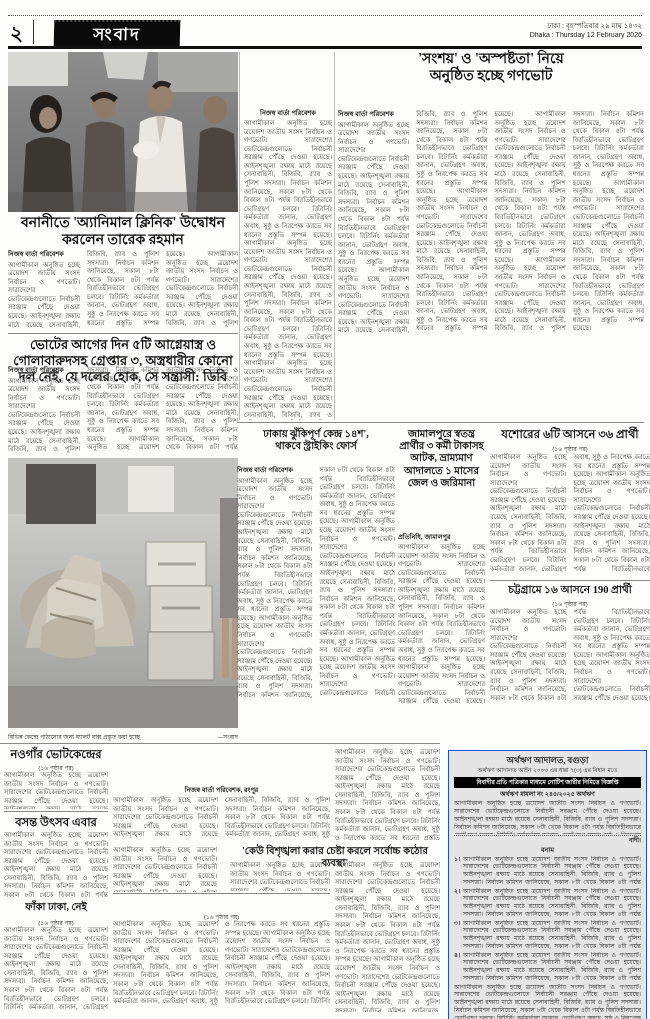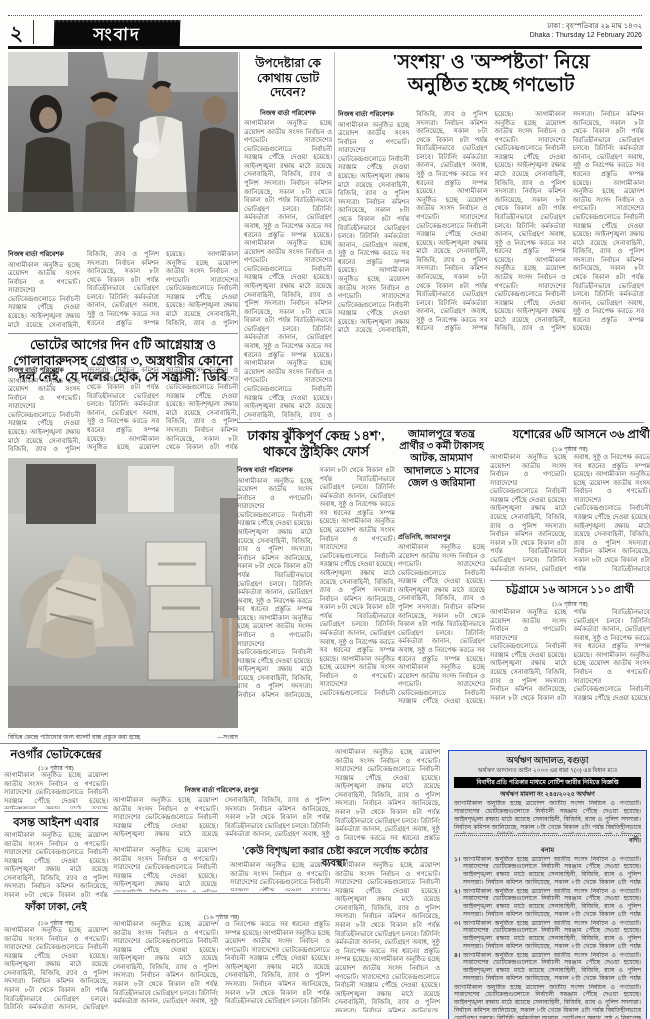--- a/index.html
+++ b/index.html
@@ -98,20 +98,22 @@
       <path d="M148 64 L152 92 L158 64 Z" fill="#c9c5bd"></path>
 
       <ellipse cx="138" cy="98" rx="13" ry="9" fill="#f0eeea"></ellipse>
 
       <ellipse cx="207" cy="58" rx="12" ry="14" fill="#8a7663"></ellipse>
       <path d="M188 160 L192 80 Q207 70 226 82 L230 160 Z" fill="#4a4540"></path>
       <rect x="0" y="140" width="230" height="20" fill="#5d5d5b" opacity="0.5"></rect>
     </svg>
   </div>
 
+  <div class="abs hl" style="left:8px;top:214px;width:230px;font-size:14px;">বনানীতে 'অ্যানিমাল ক্লিনিক' উদ্বোধন
+করলেন তারেক রহমান</div>
   <div class="abs body-text cols3" style="left:8px;top:250px;width:230px;height:82px;">
     <b class="byline">নিজস্ব বার্তা পরিবেশক</b><span>আগামীকাল অনুষ্ঠিত হচ্ছে ত্রয়োদশ জাতীয় সংসদ নির্বাচন ও গণভোট। সারাদেশের ভোটকেন্দ্রগুলোতে নির্বাচনী সরঞ্জাম পৌঁছে দেওয়া হয়েছে। আইনশৃঙ্খলা রক্ষায় মাঠে রয়েছে সেনাবাহিনী, বিজিবি, র‌্যাব ও পুলিশ সদস্যরা। নির্বাচন কমিশন জানিয়েছে, সকাল ৮টা থেকে বিকাল ৪টা পর্যন্ত বিরতিহীনভাবে ভোটগ্রহণ চলবে। রিটার্নিং কর্মকর্তারা জানান, ভোটগ্রহণ অবাধ, সুষ্ঠু ও নিরপেক্ষ করতে সব ধরনের প্রস্তুতি সম্পন্ন হয়েছে। আগামীকাল অনুষ্ঠিত হচ্ছে ত্রয়োদশ জাতীয় সংসদ নির্বাচন ও গণভোট। সারাদেশের ভোটকেন্দ্রগুলোতে নির্বাচনী সরঞ্জাম পৌঁছে দেওয়া হয়েছে। আইনশৃঙ্খলা রক্ষায় মাঠে রয়েছে সেনাবাহিনী, বিজিবি, র‌্যাব ও পুলিশ সদস্যরা। নির্বাচন কমিশন জানিয়েছে, সকাল ৮টা থেকে বিকাল ৪টা পর্যন্ত বিরতিহীনভাবে ভোটগ্রহণ চলবে। রিটার্নিং কর্মকর্তারা জানান, ভোটগ্রহণ অবাধ, সুষ্ঠু ও নিরপেক্ষ করতে সব ধরনের প্রস্তুতি সম্পন্ন হয়েছে। আগামীকাল অনুষ্ঠিত হচ্ছে ত্রয়োদশ জাতীয় সংসদ নির্বাচন ও গণভোট। সারাদেশের ভোটকেন্দ্রগুলোতে নির্বাচনী সরঞ্জাম পৌঁছে দেওয়া হয়েছে। আইনশৃঙ্খলা রক্ষায় মাঠে রয়েছে সেনাবাহিনী, বিজিবি, র‌্যাব ও পুলিশ সদস্যরা। নির্বাচন কমিশন জানিয়েছে, সকাল ৮টা থেকে বিকাল ৪টা পর্যন্ত বিরতিহীনভাবে ভোটগ্রহণ চলবে। রিটার্নিং কর্মকর্তারা জানান, ভোটগ্রহণ অবাধ, সুষ্ঠু ও নিরপেক্ষ করতে সব ধরনের প্রস্তুতি সম্পন্ন হয়েছে। </span>
   </div>
 
   <div class="abs hrule" style="left:8px;top:333px;width:230px;"></div>
 
   <div class="abs hl" style="left:8px;top:337px;width:230px;font-size:13px;white-space:normal;">ভোটের আগের দিন ৫টি আগ্নেয়াস্ত্র ও গোলাবারুদসহ গ্রেপ্তার ৩, অস্ত্রধারীর কোনো দল নেই, যে দলের হোক, সে সন্ত্রাসী: ডিবি</div>
   <div class="abs body-text cols3" style="left:8px;top:366px;width:230px;height:88px;">
     <b class="byline">নিজস্ব বার্তা পরিবেশক</b><span>আগামীকাল অনুষ্ঠিত হচ্ছে ত্রয়োদশ জাতীয় সংসদ নির্বাচন ও গণভোট। সারাদেশের ভোটকেন্দ্রগুলোতে নির্বাচনী সরঞ্জাম পৌঁছে দেওয়া হয়েছে। আইনশৃঙ্খলা রক্ষায় মাঠে রয়েছে সেনাবাহিনী, বিজিবি, র‌্যাব ও পুলিশ সদস্যরা। নির্বাচন কমিশন জানিয়েছে, সকাল ৮টা থেকে বিকাল ৪টা পর্যন্ত বিরতিহীনভাবে ভোটগ্রহণ চলবে। রিটার্নিং কর্মকর্তারা জানান, ভোটগ্রহণ অবাধ, সুষ্ঠু ও নিরপেক্ষ করতে সব ধরনের প্রস্তুতি সম্পন্ন হয়েছে। আগামীকাল অনুষ্ঠিত হচ্ছে ত্রয়োদশ জাতীয় সংসদ নির্বাচন ও গণভোট। সারাদেশের ভোটকেন্দ্রগুলোতে নির্বাচনী সরঞ্জাম পৌঁছে দেওয়া হয়েছে। আইনশৃঙ্খলা রক্ষায় মাঠে রয়েছে সেনাবাহিনী, বিজিবি, র‌্যাব ও পুলিশ সদস্যরা। নির্বাচন কমিশন জানিয়েছে, সকাল ৮টা থেকে বিকাল ৪টা পর্যন্ত বিরতিহীনভাবে ভোটগ্রহণ চলবে। রিটার্নিং কর্মকর্তারা জানান, ভোটগ্রহণ অবাধ, সুষ্ঠু ও নিরপেক্ষ করতে সব ধরনের প্রস্তুতি সম্পন্ন হয়েছে। আগামীকাল অনুষ্ঠিত হচ্ছে ত্রয়োদশ জাতীয় সংসদ নির্বাচন ও গণভোট। সারাদেশের ভোটকেন্দ্রগুলোতে নির্বাচনী সরঞ্জাম পৌঁছে দেওয়া হয়েছে। আইনশৃঙ্খলা রক্ষায় মাঠে রয়েছে সেনাবাহিনী, বিজিবি, র‌্যাব ও পুলিশ সদস্যরা। নির্বাচন কমিশন জানিয়েছে, সকাল ৮টা থেকে বিকাল ৪টা পর্যন্ত বিরতিহীনভাবে ভোটগ্রহণ চলবে। রিটার্নিং কর্মকর্তারা জানান, ভোটগ্রহণ অবাধ, সুষ্ঠু ও নিরপেক্ষ করতে সব ধরনের প্রস্তুতি সম্পন্ন হয়েছে। </span>
   </div>
@@ -148,58 +150,55 @@
       <rect x="224" y="160" width="7" height="62" fill="#b09a84"></rect>
       <rect x="0" y="228" width="230" height="42" fill="#908f8b"></rect>
     </svg>
   </div>
   <div class="abs" id="photo2-caption" style="left:8px;top:732px;width:230px;">
     <span>বিভিন্ন কেন্দ্রে পাঠানোর জন্য ব্যালট বাক্স প্রস্তুত করা হচ্ছে</span>
     <span>—সংবাদ</span>
   </div>
 
   <div class="abs vrule" style="left:239px;top:52px;height:368px;"></div>
-  <div class="abs hl" style="left:244px;top:56px;width:88px;font-size:12px;">উপদেষ্টারা কে
-কোথায় ভোট
-দেবেন?</div>
   <div class="abs byline" style="left:244px;top:108px;width:88px;text-align:center;">নিজস্ব বার্তা পরিবেশক</div>
   <div class="abs body-text" style="left:244px;top:119px;width:88px;height:301px;">
     <span>আগামীকাল অনুষ্ঠিত হচ্ছে ত্রয়োদশ জাতীয় সংসদ নির্বাচন ও গণভোট। সারাদেশের ভোটকেন্দ্রগুলোতে নির্বাচনী সরঞ্জাম পৌঁছে দেওয়া হয়েছে। আইনশৃঙ্খলা রক্ষায় মাঠে রয়েছে সেনাবাহিনী, বিজিবি, র‌্যাব ও পুলিশ সদস্যরা। নির্বাচন কমিশন জানিয়েছে, সকাল ৮টা থেকে বিকাল ৪টা পর্যন্ত বিরতিহীনভাবে ভোটগ্রহণ চলবে। রিটার্নিং কর্মকর্তারা জানান, ভোটগ্রহণ অবাধ, সুষ্ঠু ও নিরপেক্ষ করতে সব ধরনের প্রস্তুতি সম্পন্ন হয়েছে। আগামীকাল অনুষ্ঠিত হচ্ছে ত্রয়োদশ জাতীয় সংসদ নির্বাচন ও গণভোট। সারাদেশের ভোটকেন্দ্রগুলোতে নির্বাচনী সরঞ্জাম পৌঁছে দেওয়া হয়েছে। আইনশৃঙ্খলা রক্ষায় মাঠে রয়েছে সেনাবাহিনী, বিজিবি, র‌্যাব ও পুলিশ সদস্যরা। নির্বাচন কমিশন জানিয়েছে, সকাল ৮টা থেকে বিকাল ৪টা পর্যন্ত বিরতিহীনভাবে ভোটগ্রহণ চলবে। রিটার্নিং কর্মকর্তারা জানান, ভোটগ্রহণ অবাধ, সুষ্ঠু ও নিরপেক্ষ করতে সব ধরনের প্রস্তুতি সম্পন্ন হয়েছে। আগামীকাল অনুষ্ঠিত হচ্ছে ত্রয়োদশ জাতীয় সংসদ নির্বাচন ও গণভোট। সারাদেশের ভোটকেন্দ্রগুলোতে নির্বাচনী সরঞ্জাম পৌঁছে দেওয়া হয়েছে। আইনশৃঙ্খলা রক্ষায় মাঠে রয়েছে সেনাবাহিনী, বিজিবি, র‌্যাব ও পুলিশ সদস্যরা। নির্বাচন কমিশন জানিয়েছে, সকাল ৮টা থেকে বিকাল ৪টা পর্যন্ত বিরতিহীনভাবে ভোটগ্রহণ চলবে। রিটার্নিং কর্মকর্তারা জানান, ভোটগ্রহণ অবাধ, সুষ্ঠু ও নিরপেক্ষ করতে সব ধরনের প্রস্তুতি সম্পন্ন হয়েছে। আগামীকাল অনুষ্ঠিত হচ্ছে ত্রয়োদশ জাতীয় সংসদ নির্বাচন ও গণভোট। সারাদেশের ভোটকেন্দ্রগুলোতে নির্বাচনী সরঞ্জাম পৌঁছে দেওয়া হয়েছে। আইনশৃঙ্খলা রক্ষায় মাঠে রয়েছে সেনাবাহিনী, বিজিবি, র‌্যাব ও পুলিশ সদস্যরা। নির্বাচন কমিশন জানিয়েছে, সকাল ৮টা থেকে বিকাল ৪টা পর্যন্ত বিরতিহীনভাবে ভোটগ্রহণ চলবে। রিটার্নিং কর্মকর্তারা জানান, ভোটগ্রহণ অবাধ, সুষ্ঠু ও নিরপেক্ষ করতে সব ধরনের প্রস্তুতি সম্পন্ন হয়েছে। </span>
   </div>
   <div class="abs vrule" style="left:334px;top:52px;height:368px;"></div>
 
-  <div class="abs hl" style="left:338px;top:50px;width:306px;font-size:19px;">'সংশয়' ও 'অস্পষ্টতা' নিয়ে
+  <div class="abs hl" style="left:338px;top:50px;width:306px;font-size:14px;">'সংশয়' ও 'অস্পষ্টতা' নিয়ে
 অনুষ্ঠিত হচ্ছে গণভোট</div>
   <div class="abs body-text cols4" style="left:338px;top:110px;width:306px;height:310px;">
     <b class="byline">নিজস্ব বার্তা পরিবেশক</b><span>আগামীকাল অনুষ্ঠিত হচ্ছে ত্রয়োদশ জাতীয় সংসদ নির্বাচন ও গণভোট। সারাদেশের ভোটকেন্দ্রগুলোতে নির্বাচনী সরঞ্জাম পৌঁছে দেওয়া হয়েছে। আইনশৃঙ্খলা রক্ষায় মাঠে রয়েছে সেনাবাহিনী, বিজিবি, র‌্যাব ও পুলিশ সদস্যরা। নির্বাচন কমিশন জানিয়েছে, সকাল ৮টা থেকে বিকাল ৪টা পর্যন্ত বিরতিহীনভাবে ভোটগ্রহণ চলবে। রিটার্নিং কর্মকর্তারা জানান, ভোটগ্রহণ অবাধ, সুষ্ঠু ও নিরপেক্ষ করতে সব ধরনের প্রস্তুতি সম্পন্ন হয়েছে। আগামীকাল অনুষ্ঠিত হচ্ছে ত্রয়োদশ জাতীয় সংসদ নির্বাচন ও গণভোট। সারাদেশের ভোটকেন্দ্রগুলোতে নির্বাচনী সরঞ্জাম পৌঁছে দেওয়া হয়েছে। আইনশৃঙ্খলা রক্ষায় মাঠে রয়েছে সেনাবাহিনী, বিজিবি, র‌্যাব ও পুলিশ সদস্যরা। নির্বাচন কমিশন জানিয়েছে, সকাল ৮টা থেকে বিকাল ৪টা পর্যন্ত বিরতিহীনভাবে ভোটগ্রহণ চলবে। রিটার্নিং কর্মকর্তারা জানান, ভোটগ্রহণ অবাধ, সুষ্ঠু ও নিরপেক্ষ করতে সব ধরনের প্রস্তুতি সম্পন্ন হয়েছে। আগামীকাল অনুষ্ঠিত হচ্ছে ত্রয়োদশ জাতীয় সংসদ নির্বাচন ও গণভোট। সারাদেশের ভোটকেন্দ্রগুলোতে নির্বাচনী সরঞ্জাম পৌঁছে দেওয়া হয়েছে। আইনশৃঙ্খলা রক্ষায় মাঠে রয়েছে সেনাবাহিনী, বিজিবি, র‌্যাব ও পুলিশ সদস্যরা। নির্বাচন কমিশন জানিয়েছে, সকাল ৮টা থেকে বিকাল ৪টা পর্যন্ত বিরতিহীনভাবে ভোটগ্রহণ চলবে। রিটার্নিং কর্মকর্তারা জানান, ভোটগ্রহণ অবাধ, সুষ্ঠু ও নিরপেক্ষ করতে সব ধরনের প্রস্তুতি সম্পন্ন হয়েছে। আগামীকাল অনুষ্ঠিত হচ্ছে ত্রয়োদশ জাতীয় সংসদ নির্বাচন ও গণভোট। সারাদেশের ভোটকেন্দ্রগুলোতে নির্বাচনী সরঞ্জাম পৌঁছে দেওয়া হয়েছে। আইনশৃঙ্খলা রক্ষায় মাঠে রয়েছে সেনাবাহিনী, বিজিবি, র‌্যাব ও পুলিশ সদস্যরা। নির্বাচন কমিশন জানিয়েছে, সকাল ৮টা থেকে বিকাল ৪টা পর্যন্ত বিরতিহীনভাবে ভোটগ্রহণ চলবে। রিটার্নিং কর্মকর্তারা জানান, ভোটগ্রহণ অবাধ, সুষ্ঠু ও নিরপেক্ষ করতে সব ধরনের প্রস্তুতি সম্পন্ন হয়েছে। আগামীকাল অনুষ্ঠিত হচ্ছে ত্রয়োদশ জাতীয় সংসদ নির্বাচন ও গণভোট। সারাদেশের ভোটকেন্দ্রগুলোতে নির্বাচনী সরঞ্জাম পৌঁছে দেওয়া হয়েছে। আইনশৃঙ্খলা রক্ষায় মাঠে রয়েছে সেনাবাহিনী, বিজিবি, র‌্যাব ও পুলিশ সদস্যরা। নির্বাচন কমিশন জানিয়েছে, সকাল ৮টা থেকে বিকাল ৪টা পর্যন্ত বিরতিহীনভাবে ভোটগ্রহণ চলবে। রিটার্নিং কর্মকর্তারা জানান, ভোটগ্রহণ অবাধ, সুষ্ঠু ও নিরপেক্ষ করতে সব ধরনের প্রস্তুতি সম্পন্ন হয়েছে। আগামীকাল অনুষ্ঠিত হচ্ছে ত্রয়োদশ জাতীয় সংসদ নির্বাচন ও গণভোট। সারাদেশের ভোটকেন্দ্রগুলোতে নির্বাচনী সরঞ্জাম পৌঁছে দেওয়া হয়েছে। আইনশৃঙ্খলা রক্ষায় মাঠে রয়েছে সেনাবাহিনী, বিজিবি, র‌্যাব ও পুলিশ সদস্যরা। নির্বাচন কমিশন জানিয়েছে, সকাল ৮টা থেকে বিকাল ৪টা পর্যন্ত বিরতিহীনভাবে ভোটগ্রহণ চলবে। রিটার্নিং কর্মকর্তারা জানান, ভোটগ্রহণ অবাধ, সুষ্ঠু ও নিরপেক্ষ করতে সব ধরনের প্রস্তুতি সম্পন্ন হয়েছে। </span>
   </div>
 
   <div class="abs hrule" style="left:237px;top:422px;width:407px;"></div>
 
-  <div class="abs hl" style="left:237px;top:428px;width:158px;font-size:13px;">ঢাকায় ঝুঁকিপূর্ণ কেন্দ্র ১৪শ',
+  <div class="abs hl" style="left:237px;top:428px;width:158px;font-size:10px;">ঢাকায় ঝুঁকিপূর্ণ কেন্দ্র ১৪শ',
 থাকবে স্ট্রাইকিং ফোর্স</div>
   <div class="abs body-text cols2" style="left:237px;top:466px;width:158px;height:239px;">
     <b class="byline">নিজস্ব বার্তা পরিবেশক</b><span>আগামীকাল অনুষ্ঠিত হচ্ছে ত্রয়োদশ জাতীয় সংসদ নির্বাচন ও গণভোট। সারাদেশের ভোটকেন্দ্রগুলোতে নির্বাচনী সরঞ্জাম পৌঁছে দেওয়া হয়েছে। আইনশৃঙ্খলা রক্ষায় মাঠে রয়েছে সেনাবাহিনী, বিজিবি, র‌্যাব ও পুলিশ সদস্যরা। নির্বাচন কমিশন জানিয়েছে, সকাল ৮টা থেকে বিকাল ৪টা পর্যন্ত বিরতিহীনভাবে ভোটগ্রহণ চলবে। রিটার্নিং কর্মকর্তারা জানান, ভোটগ্রহণ অবাধ, সুষ্ঠু ও নিরপেক্ষ করতে সব ধরনের প্রস্তুতি সম্পন্ন হয়েছে। আগামীকাল অনুষ্ঠিত হচ্ছে ত্রয়োদশ জাতীয় সংসদ নির্বাচন ও গণভোট। সারাদেশের ভোটকেন্দ্রগুলোতে নির্বাচনী সরঞ্জাম পৌঁছে দেওয়া হয়েছে। আইনশৃঙ্খলা রক্ষায় মাঠে রয়েছে সেনাবাহিনী, বিজিবি, র‌্যাব ও পুলিশ সদস্যরা। নির্বাচন কমিশন জানিয়েছে, সকাল ৮টা থেকে বিকাল ৪টা পর্যন্ত বিরতিহীনভাবে ভোটগ্রহণ চলবে। রিটার্নিং কর্মকর্তারা জানান, ভোটগ্রহণ অবাধ, সুষ্ঠু ও নিরপেক্ষ করতে সব ধরনের প্রস্তুতি সম্পন্ন হয়েছে। আগামীকাল অনুষ্ঠিত হচ্ছে ত্রয়োদশ জাতীয় সংসদ নির্বাচন ও গণভোট। সারাদেশের ভোটকেন্দ্রগুলোতে নির্বাচনী সরঞ্জাম পৌঁছে দেওয়া হয়েছে। আইনশৃঙ্খলা রক্ষায় মাঠে রয়েছে সেনাবাহিনী, বিজিবি, র‌্যাব ও পুলিশ সদস্যরা। নির্বাচন কমিশন জানিয়েছে, সকাল ৮টা থেকে বিকাল ৪টা পর্যন্ত বিরতিহীনভাবে ভোটগ্রহণ চলবে। রিটার্নিং কর্মকর্তারা জানান, ভোটগ্রহণ অবাধ, সুষ্ঠু ও নিরপেক্ষ করতে সব ধরনের প্রস্তুতি সম্পন্ন হয়েছে। আগামীকাল অনুষ্ঠিত হচ্ছে ত্রয়োদশ জাতীয় সংসদ নির্বাচন ও গণভোট। সারাদেশের ভোটকেন্দ্রগুলোতে নির্বাচনী সরঞ্জাম পৌঁছে দেওয়া হয়েছে। আইনশৃঙ্খলা রক্ষায় মাঠে রয়েছে সেনাবাহিনী, বিজিবি, র‌্যাব ও পুলিশ সদস্যরা। নির্বাচন কমিশন জানিয়েছে, সকাল ৮টা থেকে বিকাল ৪টা পর্যন্ত বিরতিহীনভাবে ভোটগ্রহণ চলবে। রিটার্নিং কর্মকর্তারা জানান, ভোটগ্রহণ অবাধ, সুষ্ঠু ও নিরপেক্ষ করতে সব ধরনের প্রস্তুতি সম্পন্ন হয়েছে। </span>
   </div>
 
   <div class="abs hl" style="left:398px;top:428px;width:87px;font-size:10px;white-space:normal;">জামালপুরে স্বতন্ত্র প্রার্থীর ৩ কর্মী টাকাসহ আটক, ভ্রাম্যমাণ আদালতে ১ মাসের জেল ও জরিমানা</div>
   <div class="abs byline" style="left:398px;top:532px;width:87px;text-align:left;">প্রতিনিধি, জামালপুর</div>
   <div class="abs body-text" style="left:398px;top:543px;width:87px;height:162px;">
     <span>আগামীকাল অনুষ্ঠিত হচ্ছে ত্রয়োদশ জাতীয় সংসদ নির্বাচন ও গণভোট। সারাদেশের ভোটকেন্দ্রগুলোতে নির্বাচনী সরঞ্জাম পৌঁছে দেওয়া হয়েছে। আইনশৃঙ্খলা রক্ষায় মাঠে রয়েছে সেনাবাহিনী, বিজিবি, র‌্যাব ও পুলিশ সদস্যরা। নির্বাচন কমিশন জানিয়েছে, সকাল ৮টা থেকে বিকাল ৪টা পর্যন্ত বিরতিহীনভাবে ভোটগ্রহণ চলবে। রিটার্নিং কর্মকর্তারা জানান, ভোটগ্রহণ অবাধ, সুষ্ঠু ও নিরপেক্ষ করতে সব ধরনের প্রস্তুতি সম্পন্ন হয়েছে। আগামীকাল অনুষ্ঠিত হচ্ছে ত্রয়োদশ জাতীয় সংসদ নির্বাচন ও গণভোট। সারাদেশের ভোটকেন্দ্রগুলোতে নির্বাচনী সরঞ্জাম পৌঁছে দেওয়া হয়েছে। আইনশৃঙ্খলা রক্ষায় মাঠে রয়েছে সেনাবাহিনী, বিজিবি, র‌্যাব ও পুলিশ সদস্যরা। নির্বাচন কমিশন জানিয়েছে, সকাল ৮টা থেকে বিকাল ৪টা পর্যন্ত বিরতিহীনভাবে ভোটগ্রহণ চলবে। রিটার্নিং কর্মকর্তারা জানান, ভোটগ্রহণ অবাধ, সুষ্ঠু ও নিরপেক্ষ করতে সব ধরনের প্রস্তুতি সম্পন্ন হয়েছে। </span>
   </div>
 
-  <div class="abs hl" style="left:490px;top:427px;width:160px;font-size:11.5px;white-space:normal;text-align:right;">যশোরের ৬টি আসনে ৩৬ প্রার্থী</div>
+  <div class="abs hl" style="left:490px;top:427px;width:160px;font-size:11.5px;white-space:normal;">যশোরের ৬টি আসনে ৩৬ প্রার্থী</div>
   <div class="abs cont" style="left:490px;top:444px;width:160px;">(১৬ পৃষ্ঠার পর)</div>
   <div class="abs body-text cols2" style="left:490px;top:453px;width:160px;height:124px;">
     <span>আগামীকাল অনুষ্ঠিত হচ্ছে ত্রয়োদশ জাতীয় সংসদ নির্বাচন ও গণভোট। সারাদেশের ভোটকেন্দ্রগুলোতে নির্বাচনী সরঞ্জাম পৌঁছে দেওয়া হয়েছে। আইনশৃঙ্খলা রক্ষায় মাঠে রয়েছে সেনাবাহিনী, বিজিবি, র‌্যাব ও পুলিশ সদস্যরা। নির্বাচন কমিশন জানিয়েছে, সকাল ৮টা থেকে বিকাল ৪টা পর্যন্ত বিরতিহীনভাবে ভোটগ্রহণ চলবে। রিটার্নিং কর্মকর্তারা জানান, ভোটগ্রহণ অবাধ, সুষ্ঠু ও নিরপেক্ষ করতে সব ধরনের প্রস্তুতি সম্পন্ন হয়েছে। আগামীকাল অনুষ্ঠিত হচ্ছে ত্রয়োদশ জাতীয় সংসদ নির্বাচন ও গণভোট। সারাদেশের ভোটকেন্দ্রগুলোতে নির্বাচনী সরঞ্জাম পৌঁছে দেওয়া হয়েছে। আইনশৃঙ্খলা রক্ষায় মাঠে রয়েছে সেনাবাহিনী, বিজিবি, র‌্যাব ও পুলিশ সদস্যরা। নির্বাচন কমিশন জানিয়েছে, সকাল ৮টা থেকে বিকাল ৪টা পর্যন্ত বিরতিহীনভাবে ভোটগ্রহণ চলবে। রিটার্নিং কর্মকর্তারা জানান, ভোটগ্রহণ অবাধ, সুষ্ঠু ও নিরপেক্ষ করতে সব ধরনের প্রস্তুতি সম্পন্ন হয়েছে। </span>
   </div>
 
   <div class="abs hrule" style="left:490px;top:580px;width:160px;"></div>
 
-  <div class="abs hl" style="left:490px;top:584px;width:160px;font-size:10.5px;white-space:normal;">চট্টগ্রামে ১৬ আসনে ১১০ প্রার্থী</div>
+  <div class="abs hl" style="left:490px;top:584px;width:160px;font-size:10.5px;white-space:normal;">চট্টগ্রামে ১৬ আসনে 190 প্রার্থী</div>
   <div class="abs cont" style="left:490px;top:599px;width:160px;">(১৬ পৃষ্ঠার পর)</div>
   <div class="abs body-text cols2" style="left:490px;top:608px;width:160px;height:97px;">
     <span>আগামীকাল অনুষ্ঠিত হচ্ছে ত্রয়োদশ জাতীয় সংসদ নির্বাচন ও গণভোট। সারাদেশের ভোটকেন্দ্রগুলোতে নির্বাচনী সরঞ্জাম পৌঁছে দেওয়া হয়েছে। আইনশৃঙ্খলা রক্ষায় মাঠে রয়েছে সেনাবাহিনী, বিজিবি, র‌্যাব ও পুলিশ সদস্যরা। নির্বাচন কমিশন জানিয়েছে, সকাল ৮টা থেকে বিকাল ৪টা পর্যন্ত বিরতিহীনভাবে ভোটগ্রহণ চলবে। রিটার্নিং কর্মকর্তারা জানান, ভোটগ্রহণ অবাধ, সুষ্ঠু ও নিরপেক্ষ করতে সব ধরনের প্রস্তুতি সম্পন্ন হয়েছে। আগামীকাল অনুষ্ঠিত হচ্ছে ত্রয়োদশ জাতীয় সংসদ নির্বাচন ও গণভোট। সারাদেশের ভোটকেন্দ্রগুলোতে নির্বাচনী সরঞ্জাম পৌঁছে দেওয়া হয়েছে। আইনশৃঙ্খলা রক্ষায় মাঠে রয়েছে সেনাবাহিনী, বিজিবি, র‌্যাব ও পুলিশ সদস্যরা। নির্বাচন কমিশন জানিয়েছে, সকাল ৮টা থেকে বিকাল ৪টা পর্যন্ত বিরতিহীনভাবে ভোটগ্রহণ চলবে। রিটার্নিং কর্মকর্তারা জানান, ভোটগ্রহণ অবাধ, সুষ্ঠু ও নিরপেক্ষ করতে সব ধরনের প্রস্তুতি সম্পন্ন হয়েছে। </span>
   </div>
 
   <div class="abs" id="notice-box" style="left:448px;top:712px;width:199px;height:303px;">
     <div class="n-court">অর্থঋণ আদালত, বগুড়া</div>
     <div class="n-law">অর্থঋণ আদালত আইন ২০০৩ এর ধারা ৭(৩) এর বিধান মতে</div>
     <div class="n-bar">বিবাদীর প্রতি পত্রিকার মাধ্যমে নোটিশ জারীর নিমিত্তে বিজ্ঞপ্তি</div>
     <div class="n-case">অর্থঋণ মামলা নং ২৪৫/২০২৫ অর্থঋণ</div>
@@ -227,21 +226,21 @@
   </div>
 
   <div class="abs hrule" style="left:0px;top:743px;width:440px;"></div>
 
   <div class="abs hl" style="left:4px;top:747px;width:104px;font-size:11.5px;white-space:normal;">নওগাঁর ভোটকেন্দ্রের</div>
   <div class="abs cont" style="left:4px;top:763px;width:104px;">(১৬ পৃষ্ঠার পর)</div>
   <div class="abs body-text" style="left:4px;top:771px;width:104px;height:38px;">
     <span>আগামীকাল অনুষ্ঠিত হচ্ছে ত্রয়োদশ জাতীয় সংসদ নির্বাচন ও গণভোট। সারাদেশের ভোটকেন্দ্রগুলোতে নির্বাচনী সরঞ্জাম পৌঁছে দেওয়া হয়েছে। আইনশৃঙ্খলা রক্ষায় মাঠে রয়েছে সেনাবাহিনী, বিজিবি, র‌্যাব ও পুলিশ সদস্যরা। নির্বাচন কমিশন জানিয়েছে, সকাল ৮টা থেকে বিকাল ৪টা পর্যন্ত বিরতিহীনভাবে ভোটগ্রহণ চলবে। রিটার্নিং কর্মকর্তারা জানান, ভোটগ্রহণ অবাধ, সুষ্ঠু ও নিরপেক্ষ করতে সব ধরনের প্রস্তুতি সম্পন্ন হয়েছে। </span>
   </div>
   <div class="abs hrule" style="left:4px;top:811px;width:104px;"></div>
-  <div class="abs hl" style="left:4px;top:815px;width:104px;font-size:11.5px;white-space:normal;">বসন্ত আইনশ এবার</div>
+  <div class="abs hl" style="left:4px;top:815px;width:104px;font-size:11.5px;white-space:normal;">বসন্ত উৎসব এবার</div>
   <div class="abs body-text" style="left:4px;top:831px;width:104px;height:66px;">
     <span>আগামীকাল অনুষ্ঠিত হচ্ছে ত্রয়োদশ জাতীয় সংসদ নির্বাচন ও গণভোট। সারাদেশের ভোটকেন্দ্রগুলোতে নির্বাচনী সরঞ্জাম পৌঁছে দেওয়া হয়েছে। আইনশৃঙ্খলা রক্ষায় মাঠে রয়েছে সেনাবাহিনী, বিজিবি, র‌্যাব ও পুলিশ সদস্যরা। নির্বাচন কমিশন জানিয়েছে, সকাল ৮টা থেকে বিকাল ৪টা পর্যন্ত বিরতিহীনভাবে ভোটগ্রহণ চলবে। রিটার্নিং কর্মকর্তারা জানান, ভোটগ্রহণ অবাধ, সুষ্ঠু ও নিরপেক্ষ করতে সব ধরনের প্রস্তুতি সম্পন্ন হয়েছে। আগামীকাল অনুষ্ঠিত হচ্ছে ত্রয়োদশ জাতীয় সংসদ নির্বাচন ও গণভোট। সারাদেশের ভোটকেন্দ্রগুলোতে নির্বাচনী সরঞ্জাম পৌঁছে দেওয়া হয়েছে। আইনশৃঙ্খলা রক্ষায় মাঠে রয়েছে সেনাবাহিনী, বিজিবি, র‌্যাব ও পুলিশ সদস্যরা। নির্বাচন কমিশন জানিয়েছে, সকাল ৮টা থেকে বিকাল ৪টা পর্যন্ত বিরতিহীনভাবে ভোটগ্রহণ চলবে। রিটার্নিং কর্মকর্তারা জানান, ভোটগ্রহণ অবাধ, সুষ্ঠু ও নিরপেক্ষ করতে সব ধরনের প্রস্তুতি সম্পন্ন হয়েছে। </span>
   </div>
   <div class="abs hl" style="left:4px;top:901px;width:104px;font-size:10px;white-space:normal;">ফাঁকা ঢাকা, নেই</div>
   <div class="abs cont" style="left:4px;top:918px;width:104px;">(১৬ পৃষ্ঠার পর)</div>
   <div class="abs body-text" style="left:4px;top:926px;width:104px;height:86px;">
     <span>আগামীকাল অনুষ্ঠিত হচ্ছে ত্রয়োদশ জাতীয় সংসদ নির্বাচন ও গণভোট। সারাদেশের ভোটকেন্দ্রগুলোতে নির্বাচনী সরঞ্জাম পৌঁছে দেওয়া হয়েছে। আইনশৃঙ্খলা রক্ষায় মাঠে রয়েছে সেনাবাহিনী, বিজিবি, র‌্যাব ও পুলিশ সদস্যরা। নির্বাচন কমিশন জানিয়েছে, সকাল ৮টা থেকে বিকাল ৪টা পর্যন্ত বিরতিহীনভাবে ভোটগ্রহণ চলবে। রিটার্নিং কর্মকর্তারা জানান, ভোটগ্রহণ অবাধ, সুষ্ঠু ও নিরপেক্ষ করতে সব ধরনের প্রস্তুতি সম্পন্ন হয়েছে। আগামীকাল অনুষ্ঠিত হচ্ছে ত্রয়োদশ জাতীয় সংসদ নির্বাচন ও গণভোট। সারাদেশের ভোটকেন্দ্রগুলোতে নির্বাচনী সরঞ্জাম পৌঁছে দেওয়া হয়েছে। আইনশৃঙ্খলা রক্ষায় মাঠে রয়েছে সেনাবাহিনী, বিজিবি, র‌্যাব ও পুলিশ সদস্যরা। নির্বাচন কমিশন জানিয়েছে, সকাল ৮টা থেকে বিকাল ৪টা পর্যন্ত বিরতিহীনভাবে ভোটগ্রহণ চলবে। রিটার্নিং কর্মকর্তারা জানান, ভোটগ্রহণ অবাধ, সুষ্ঠু ও নিরপেক্ষ করতে সব ধরনের প্রস্তুতি সম্পন্ন হয়েছে। </span>
   </div>
 
   <div class="abs byline" style="left:113px;top:785px;width:217px;text-align:center;">নিজস্ব বার্তা পরিবেশক, রংপুর</div>

